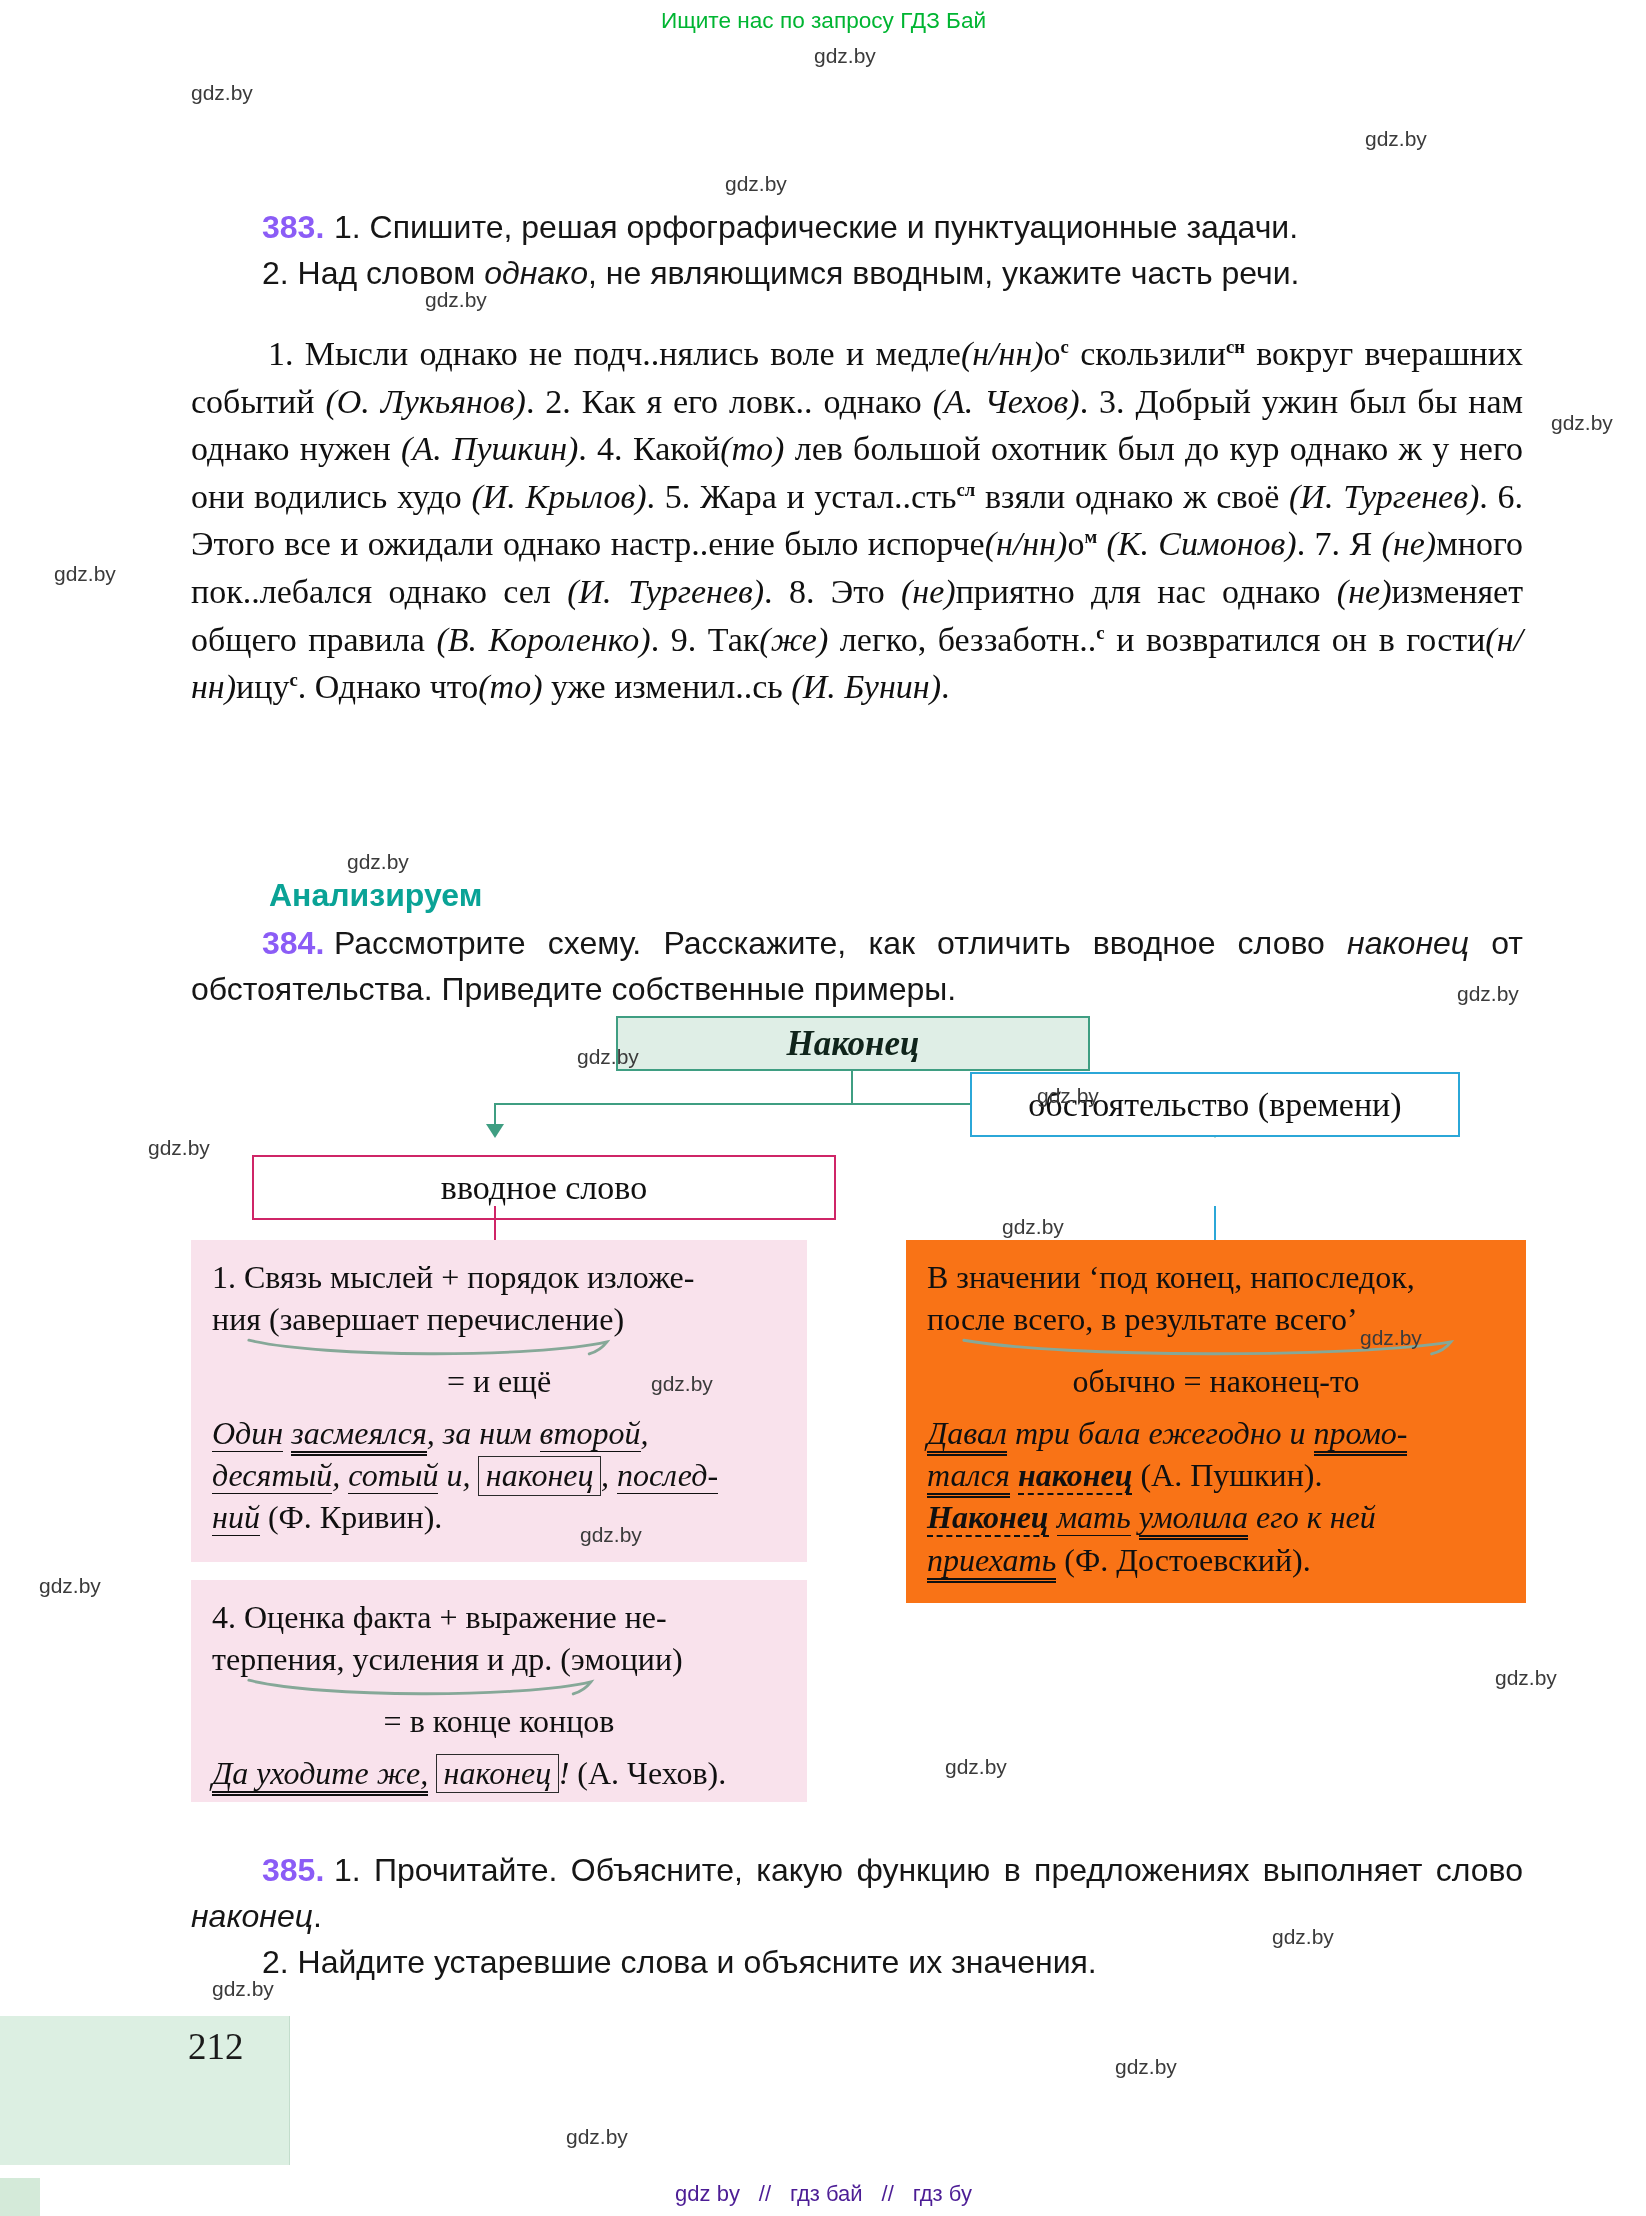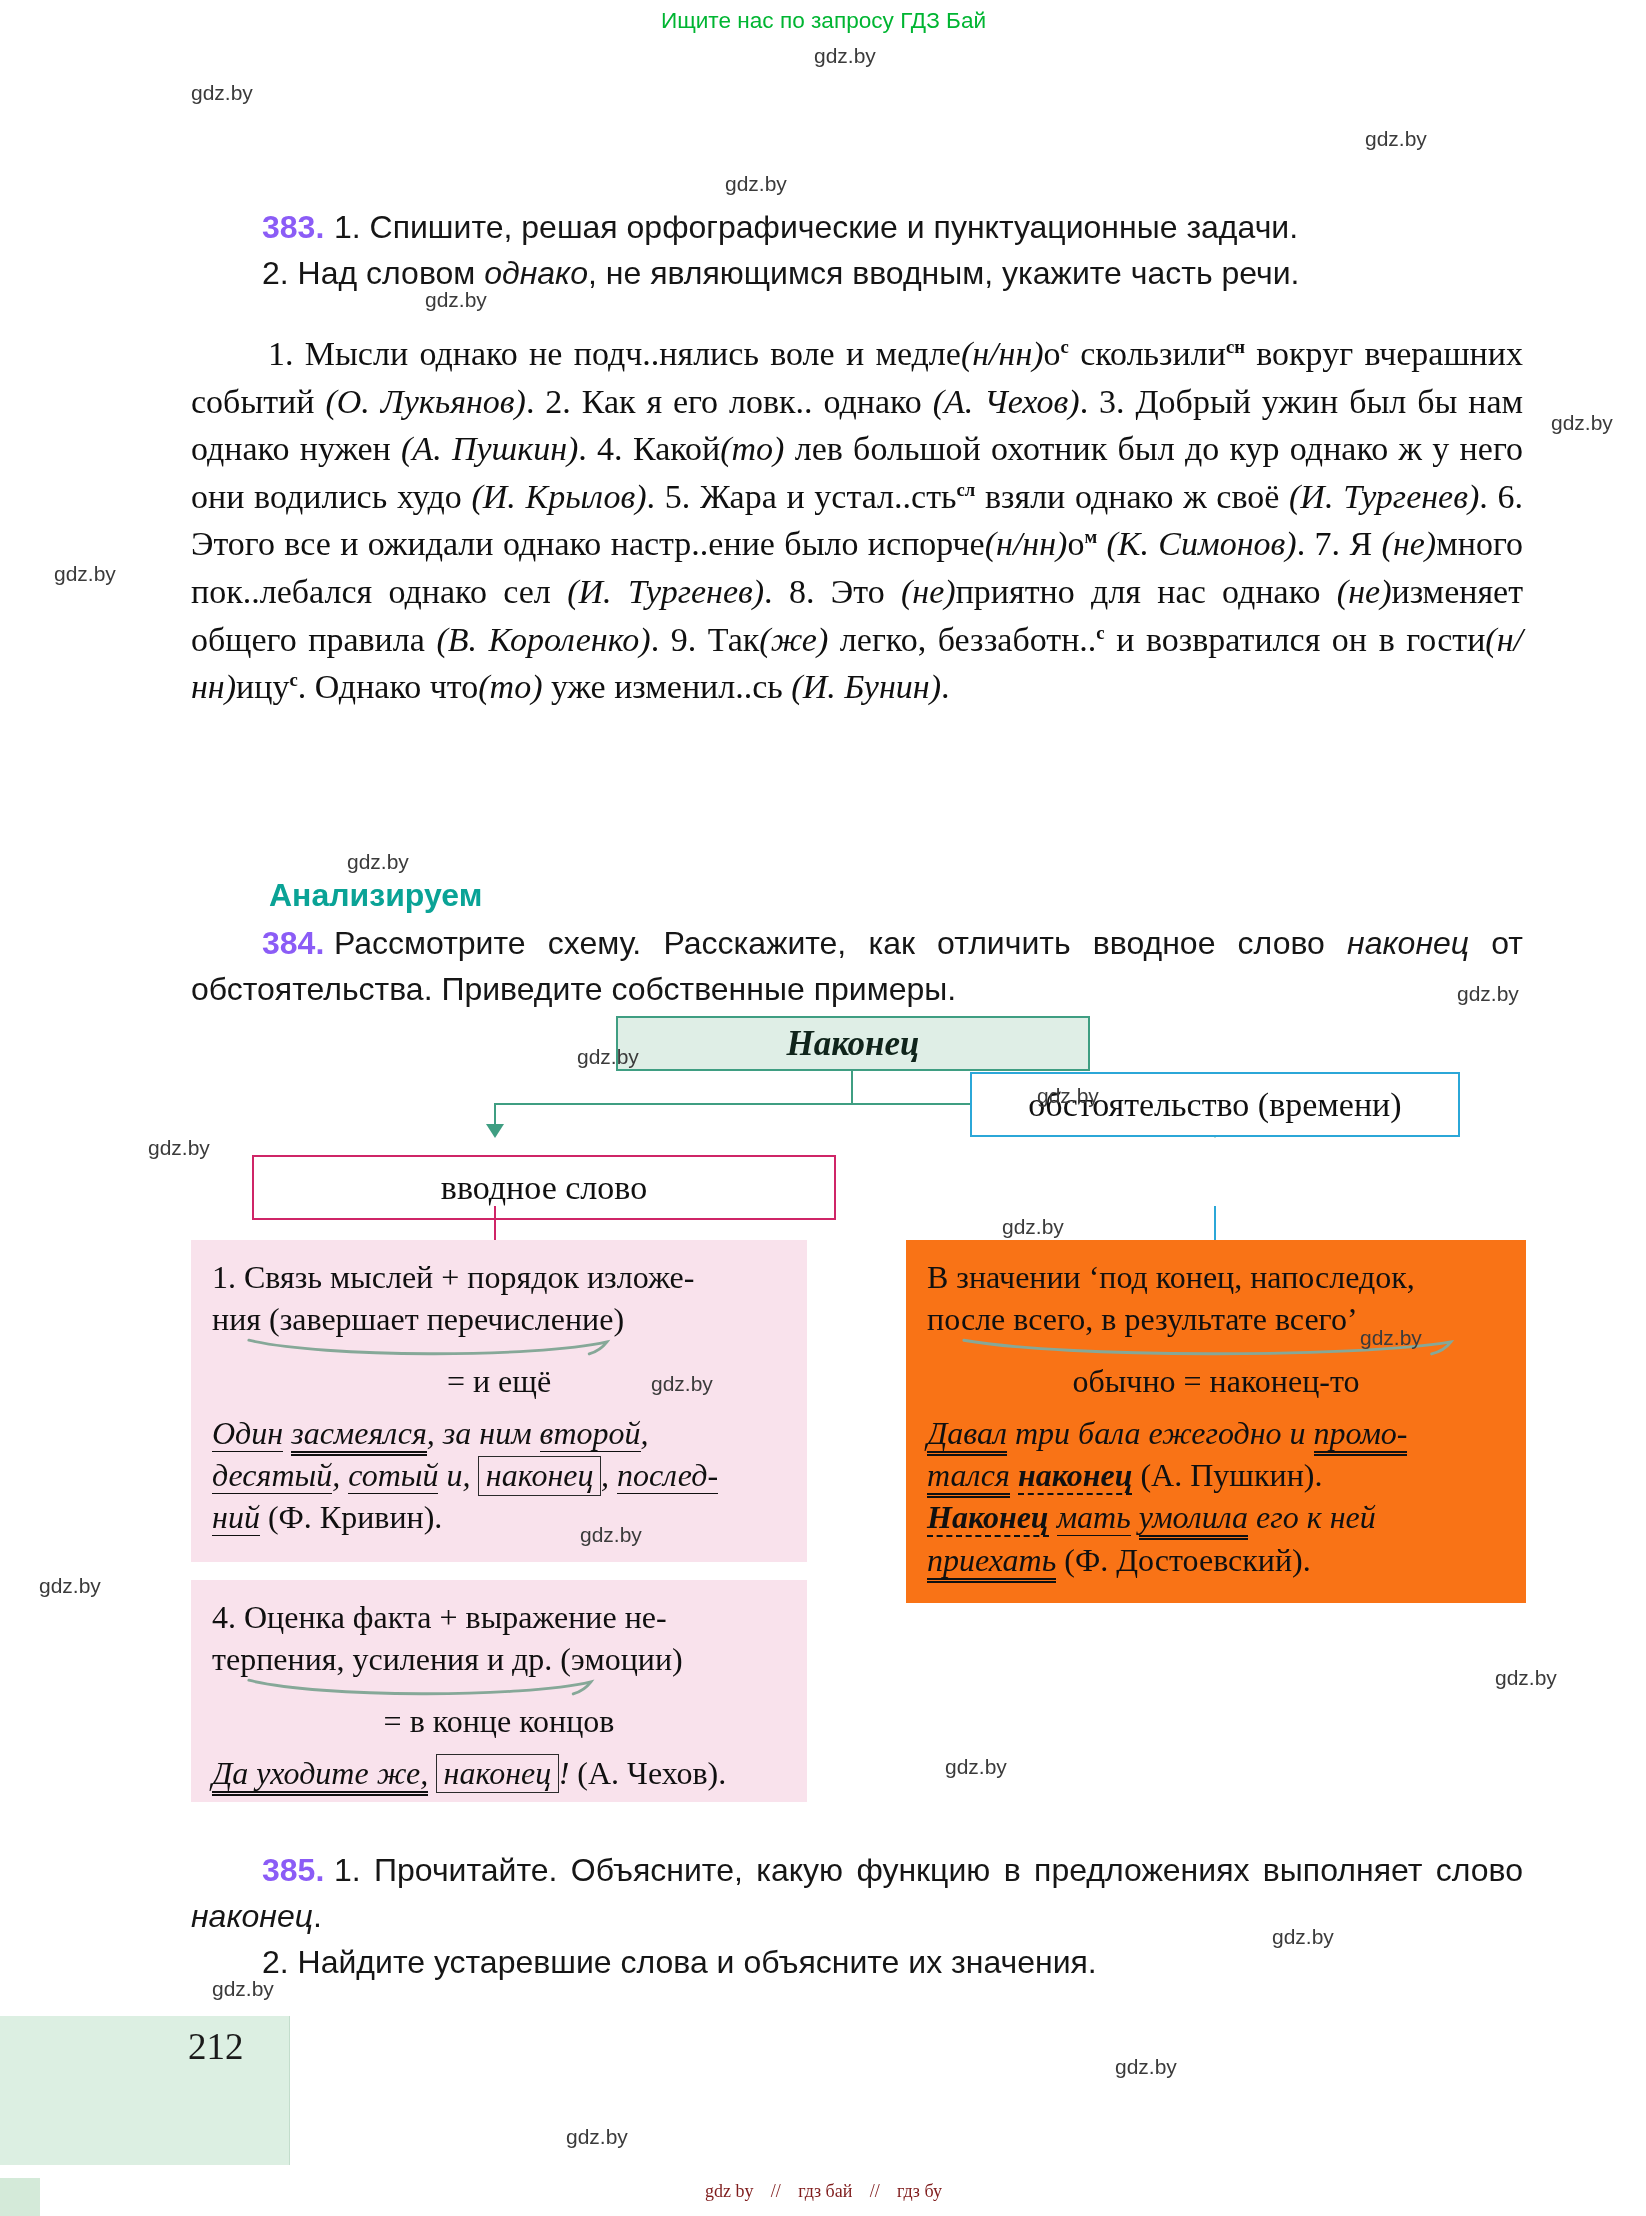--- a/index.html
+++ b/index.html
@@ -90,22 +90,22 @@
     background:#d4ead9;
   }
   .page-number {
     position:absolute; left:188px; top:2025px;
     font-family:"Liberation Serif", serif;
     font-size:37px; color:#1a1a1a;
   }
   .bottom-links {
     position:absolute; left:0; top:2181px; width:100%;
     text-align:center;
-    font-family:Liberation Serif, serif;
-    font-size:18px; color:#7f1d1d;
+    font-family:Liberation Sans, sans-serif;
+    font-size:22px; color:#4c1d95;
   }
   .bottom-links span { margin:0 6.4px; }
 </style>
 </head>
 <body>
 
 <div class="page">
 
   <div class="banner">Ищите нас по запросу ГДЗ Бай</div>
 

